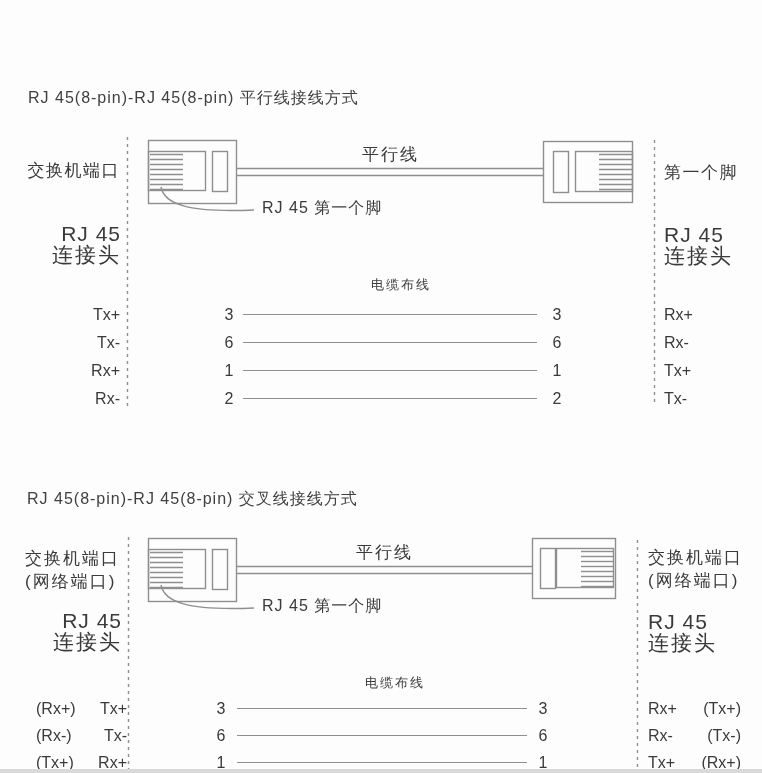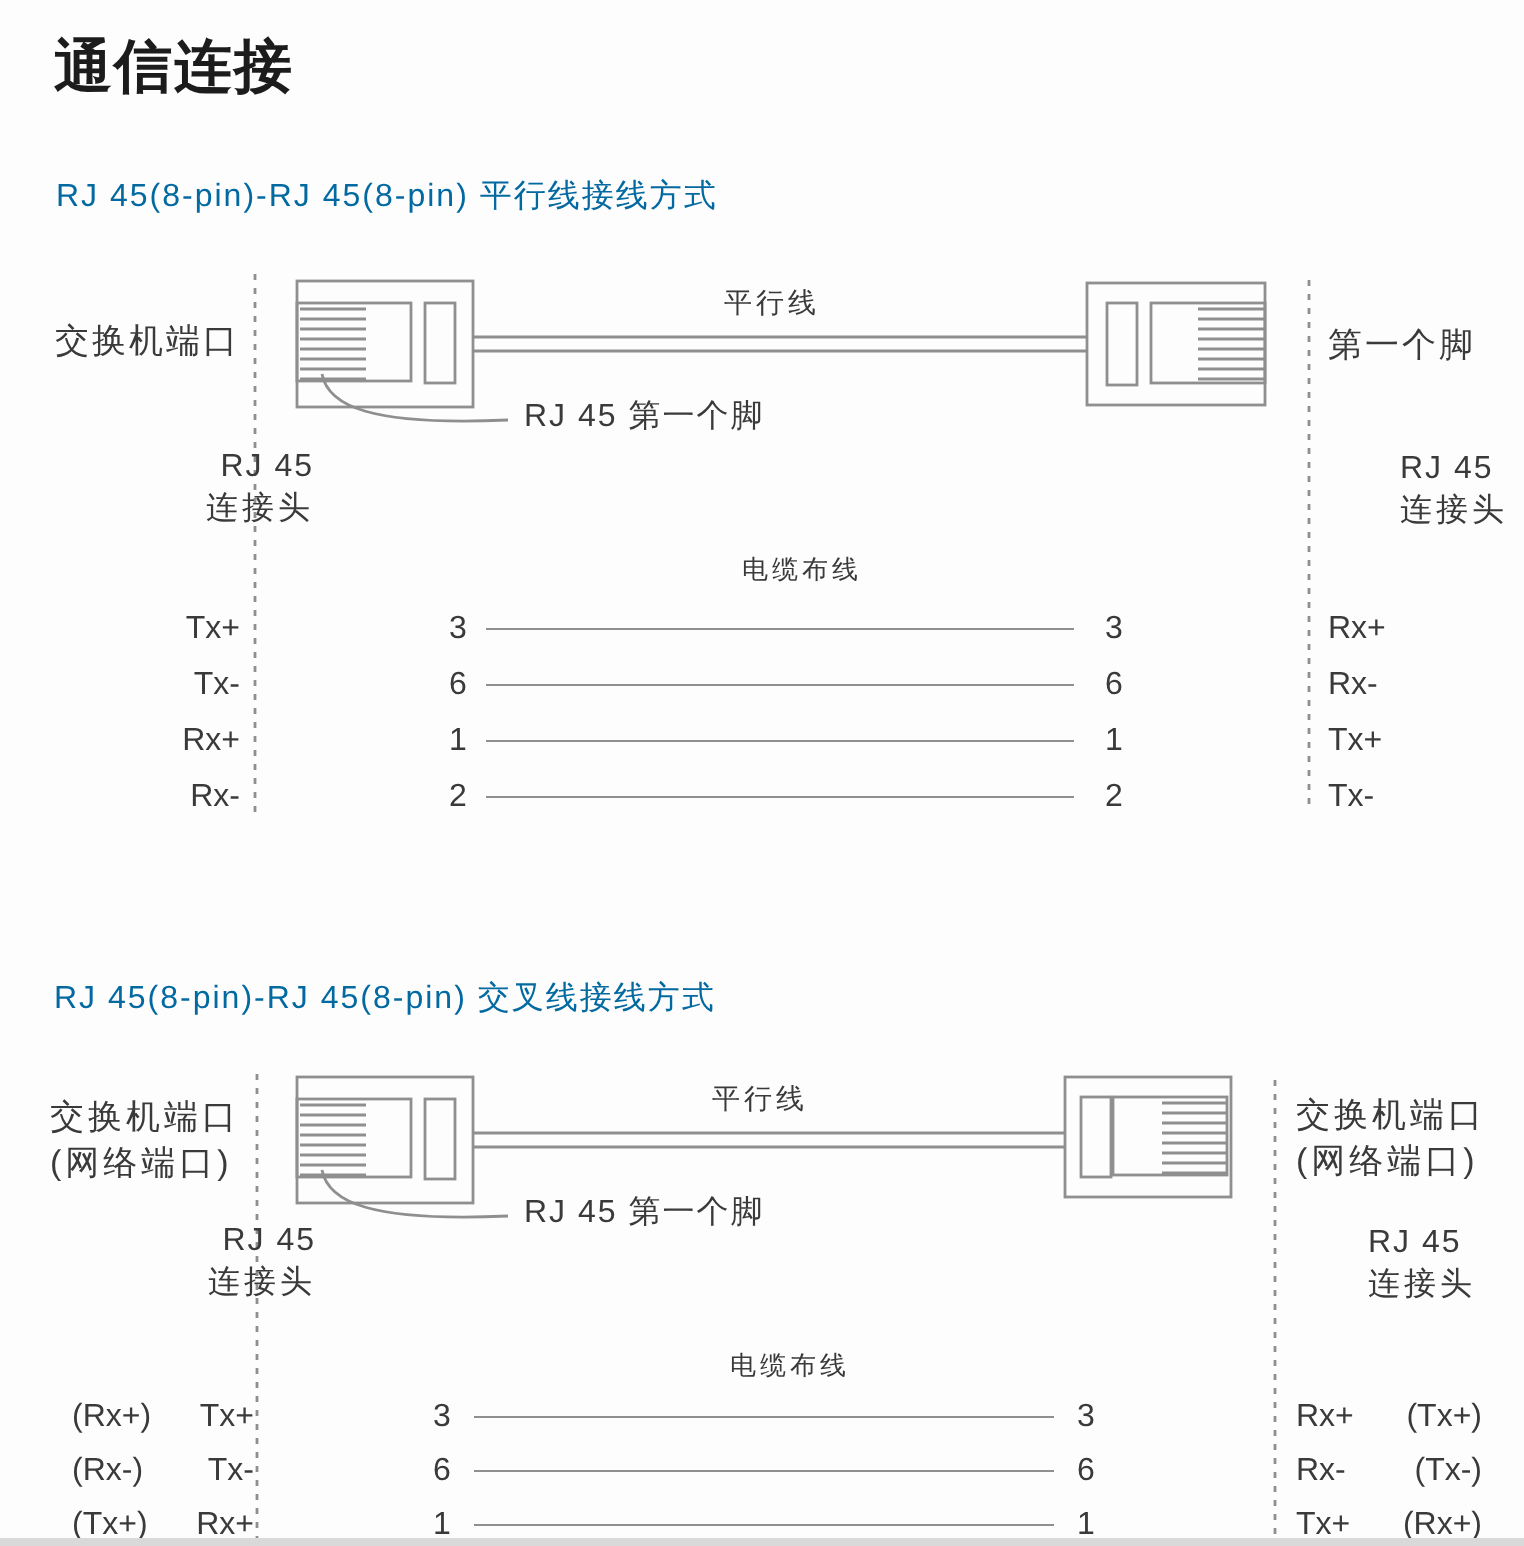--- a/index.html
+++ b/index.html
@@ -7,35 +7,35 @@
     position:relative;width:762px;height:773px;background:#fdfdfd;
     font-family:"Liberation Sans","DejaVu Sans",sans-serif;
     color:#3a3a3a;overflow:hidden;
   }
   .gfx{position:absolute;left:0;top:0;pointer-events:none;}
   .abs{position:absolute;white-space:nowrap;}
   .page-title{
     left:27px;top:14px;font-family:"Liberation Serif","DejaVu Serif",serif;
     font-weight:bold;font-size:29px;color:#1c1c1c;letter-spacing:1px;
   }
-  .sec-heading{font-size:16px;letter-spacing:1px;color:#0369a1;}
+  .sec-heading{font-size:16px;letter-spacing:1px;color:#404040;}
   .h1pos{left:28px;top:88px;}
   .h2pos{left:27px;top:489px;}
   .cjk{letter-spacing:2px;}
   .port{font-size:17px;line-height:23px;letter-spacing:1.5px;}
   .port-l1{left:0;top:159px;width:120px;text-align:right;}
   .port-l2{left:25px;top:547px;width:140px;text-align:left;}
   .port-r1{left:664px;top:161px;}
   .port-r2{left:648px;top:546px;}
-  .connlabel{font-size:16px;line-height:21px;letter-spacing:1px;padding-left:36px;}
+  .connlabel{font-size:21px;line-height:21px;letter-spacing:1px;}
   .connlabel-l1{left:0;top:223px;width:121px;text-align:right;}
   .connlabel-l2{left:0;top:610px;width:122px;text-align:right;}
   .connlabel-r1{left:664px;top:224px;text-align:left;}
   .connlabel-r2{left:648px;top:611px;text-align:left;}
-  .cable-label{font-size:14px;letter-spacing:2px;}
+  .cable-label{font-size:17px;letter-spacing:2px;}
   .cab1{left:362px;top:143px;}
   .cab2{left:356px;top:541px;}
   .pin-note{font-size:16px;letter-spacing:1px;text-align:right;}
   .note1{left:262px;top:198px;}
   .note2{left:262px;top:596px;}
   .wiring-title{font-size:13px;letter-spacing:2px;margin-left:20px;}
   .wt1{left:351px;top:276px;}
   .wt2{left:345px;top:674px;}
   .row{position:absolute;left:0;width:762px;height:26px;line-height:26px;font-size:16px;}
   .row .lsig{position:absolute;left:0;top:0;width:120px;text-align:right;}
@@ -131,21 +131,20 @@
         <line x1="581" y1="561.5" x2="613" y2="561.5"></line>
         <line x1="581" y1="566.5" x2="613" y2="566.5"></line>
         <line x1="581" y1="571.5" x2="613" y2="571.5"></line>
         <line x1="581" y1="576.5" x2="613" y2="576.5"></line>
         <line x1="581" y1="581.5" x2="613" y2="581.5"></line>
         <line x1="581" y1="586.5" x2="613" y2="586.5"></line>
       </g>
     </g>
   </svg>
 
-  <div class="abs page-title">通信连接</div>
 
   <div class="abs sec-heading h1pos">RJ 45(8-pin)-RJ 45(8-pin) 平行线接线方式</div>
 
   <div class="abs port port-l1 cjk">交换机端口</div>
   <div class="abs connlabel connlabel-l1">
     <div>RJ 45</div>
     <div class="cjk">连接头</div>
   </div>
 
   <div class="abs cable-label cab1">平行线</div>

